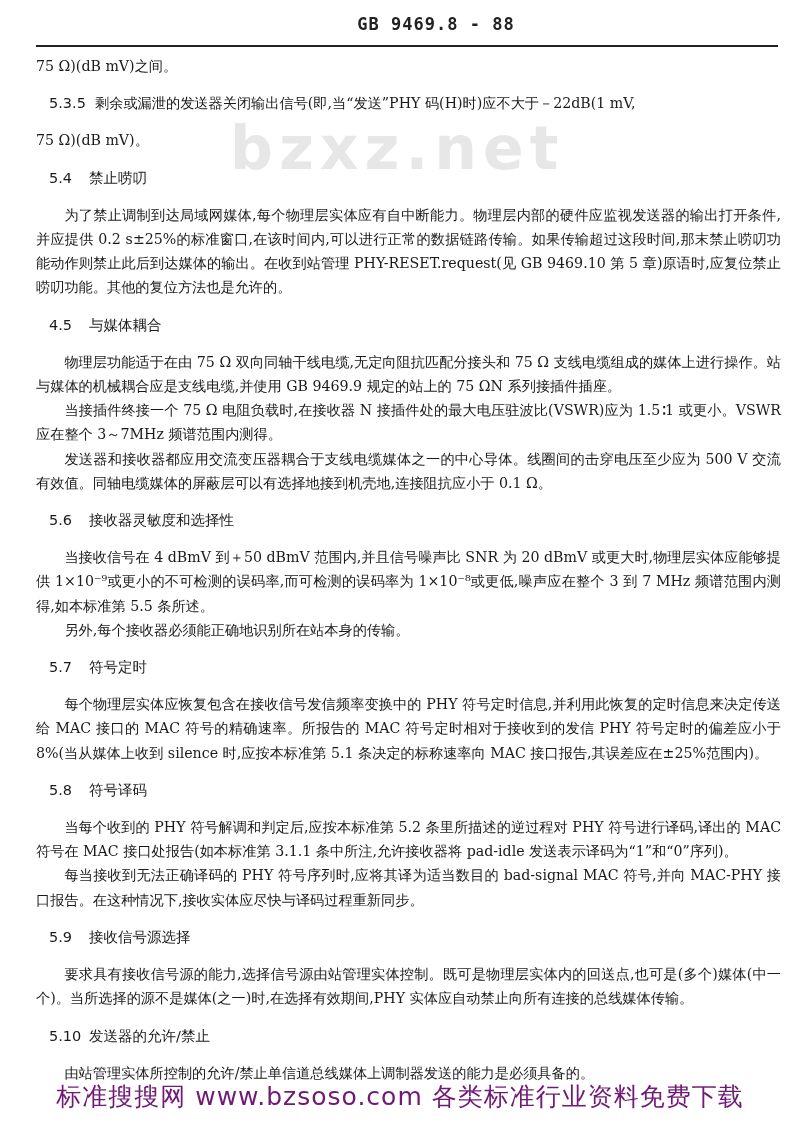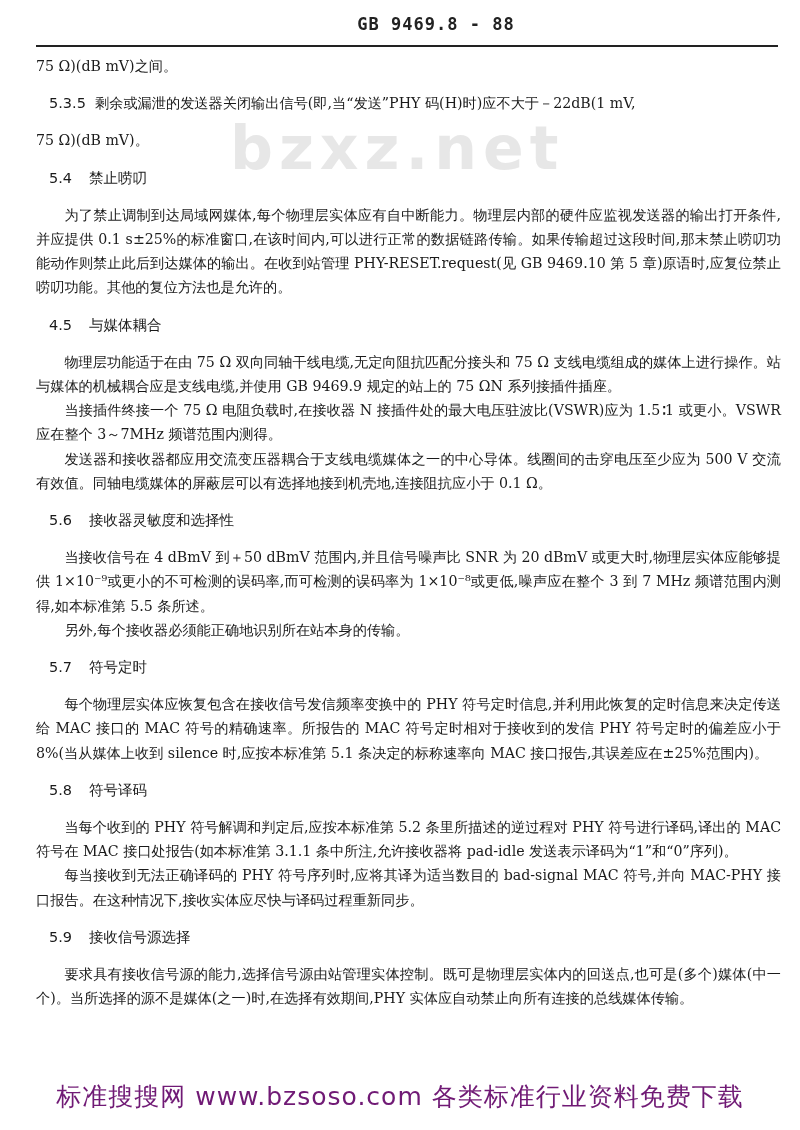--- a/index.html
+++ b/index.html
@@ -50,21 +50,21 @@
 <div class="content">
   <p class="p">75 Ω)(dB mV)之间。</p>
   <p class="section-head">
     <span class="section-num">5.3.5</span><span style="margin-left:6px;font-family:'DejaVu Serif',serif;font-size:14.2px">剩余或漏泄的发送器关闭输出信号(即,当“发送”PHY 码(H)时)应不大于－22dB(1 mV,</span>
   </p>
   <p class="p">75 Ω)(dB mV)。</p>
 
   <p class="section-head">
     <span class="section-num">5.4</span><span>禁止唠叨</span>
   </p>
-  <p class="p indent">为了禁止调制到达局域网媒体,每个物理层实体应有自中断能力。物理层内部的硬件应监视发送器的输出打开条件,并应提供 0.1 s±25%的标准窗口,在该时间内,可以进行正常的数据链路传输。如果传输超过这段时间,那末禁止唠叨功能动作则禁止此后到达媒体的输出。在收到站管理 PHY-RESET.request(见 GB 9469.10 第 5 章)原语时,应复位禁止唠叨功能。其他的复位方法也是允许的。</p>
+  <p class="p indent">为了禁止调制到达局域网媒体,每个物理层实体应有自中断能力。物理层内部的硬件应监视发送器的输出打开条件,并应提供 0.2 s±25%的标准窗口,在该时间内,可以进行正常的数据链路传输。如果传输超过这段时间,那末禁止唠叨功能动作则禁止此后到达媒体的输出。在收到站管理 PHY-RESET.request(见 GB 9469.10 第 5 章)原语时,应复位禁止唠叨功能。其他的复位方法也是允许的。</p>
 
   <p class="section-head">
     <span class="section-num">4.5</span><span>与媒体耦合</span>
   </p>
   <p class="p indent">物理层功能适于在由 75 Ω 双向同轴干线电缆,无定向阻抗匹配分接头和 75 Ω 支线电缆组成的媒体上进行操作。站与媒体的机械耦合应是支线电缆,并使用 GB 9469.9 规定的站上的 75 ΩN 系列接插件插座。</p>
   <p class="p indent">当接插件终接一个 75 Ω 电阻负载时,在接收器 N 接插件处的最大电压驻波比(VSWR)应为 1.5∶1 或更小。VSWR 应在整个 3～7MHz 频谱范围内测得。</p>
   <p class="p indent">发送器和接收器都应用交流变压器耦合于支线电缆媒体之一的中心导体。线圈间的击穿电压至少应为 500 V 交流有效值。同轴电缆媒体的屏蔽层可以有选择地接到机壳地,连接阻抗应小于 0.1 Ω。</p>
 
   <p class="section-head">
     <span class="section-num">5.6</span><span>接收器灵敏度和选择性</span>
@@ -81,16 +81,20 @@
     <span class="section-num">5.8</span><span>符号译码</span>
   </p>
   <p class="p indent">当每个收到的 PHY 符号解调和判定后,应按本标准第 5.2 条里所描述的逆过程对 PHY 符号进行译码,译出的 MAC 符号在 MAC 接口处报告(如本标准第 3.1.1 条中所注,允许接收器将 pad-idle 发送表示译码为“1”和“0”序列)。</p>
   <p class="p indent">每当接收到无法正确译码的 PHY 符号序列时,应将其译为适当数目的 bad-signal MAC 符号,并向 MAC-PHY 接口报告。在这种情况下,接收实体应尽快与译码过程重新同步。</p>
 
   <p class="section-head">
     <span class="section-num">5.9</span><span>接收信号源选择</span>
   </p>
   <p class="p indent">要求具有接收信号源的能力,选择信号源由站管理实体控制。既可是物理层实体内的回送点,也可是(多个)媒体(中一个)。当所选择的源不是媒体(之一)时,在选择有效期间,PHY 实体应自动禁止向所有连接的总线媒体传输。</p>
 
+  <p class="section-head">
+    <span class="section-num">5.10</span><span>发送器的允许/禁止</span>
+  </p>
+  <p class="p indent">由站管理实体所控制的允许/禁止单信道总线媒体上调制器发送的能力是必须具备的。</p>
 
 </div>
 
 <div class="wm-bottom">标准搜搜网 www.bzsoso.com 各类标准行业资料免费下载</div>
 
 </body></html>

